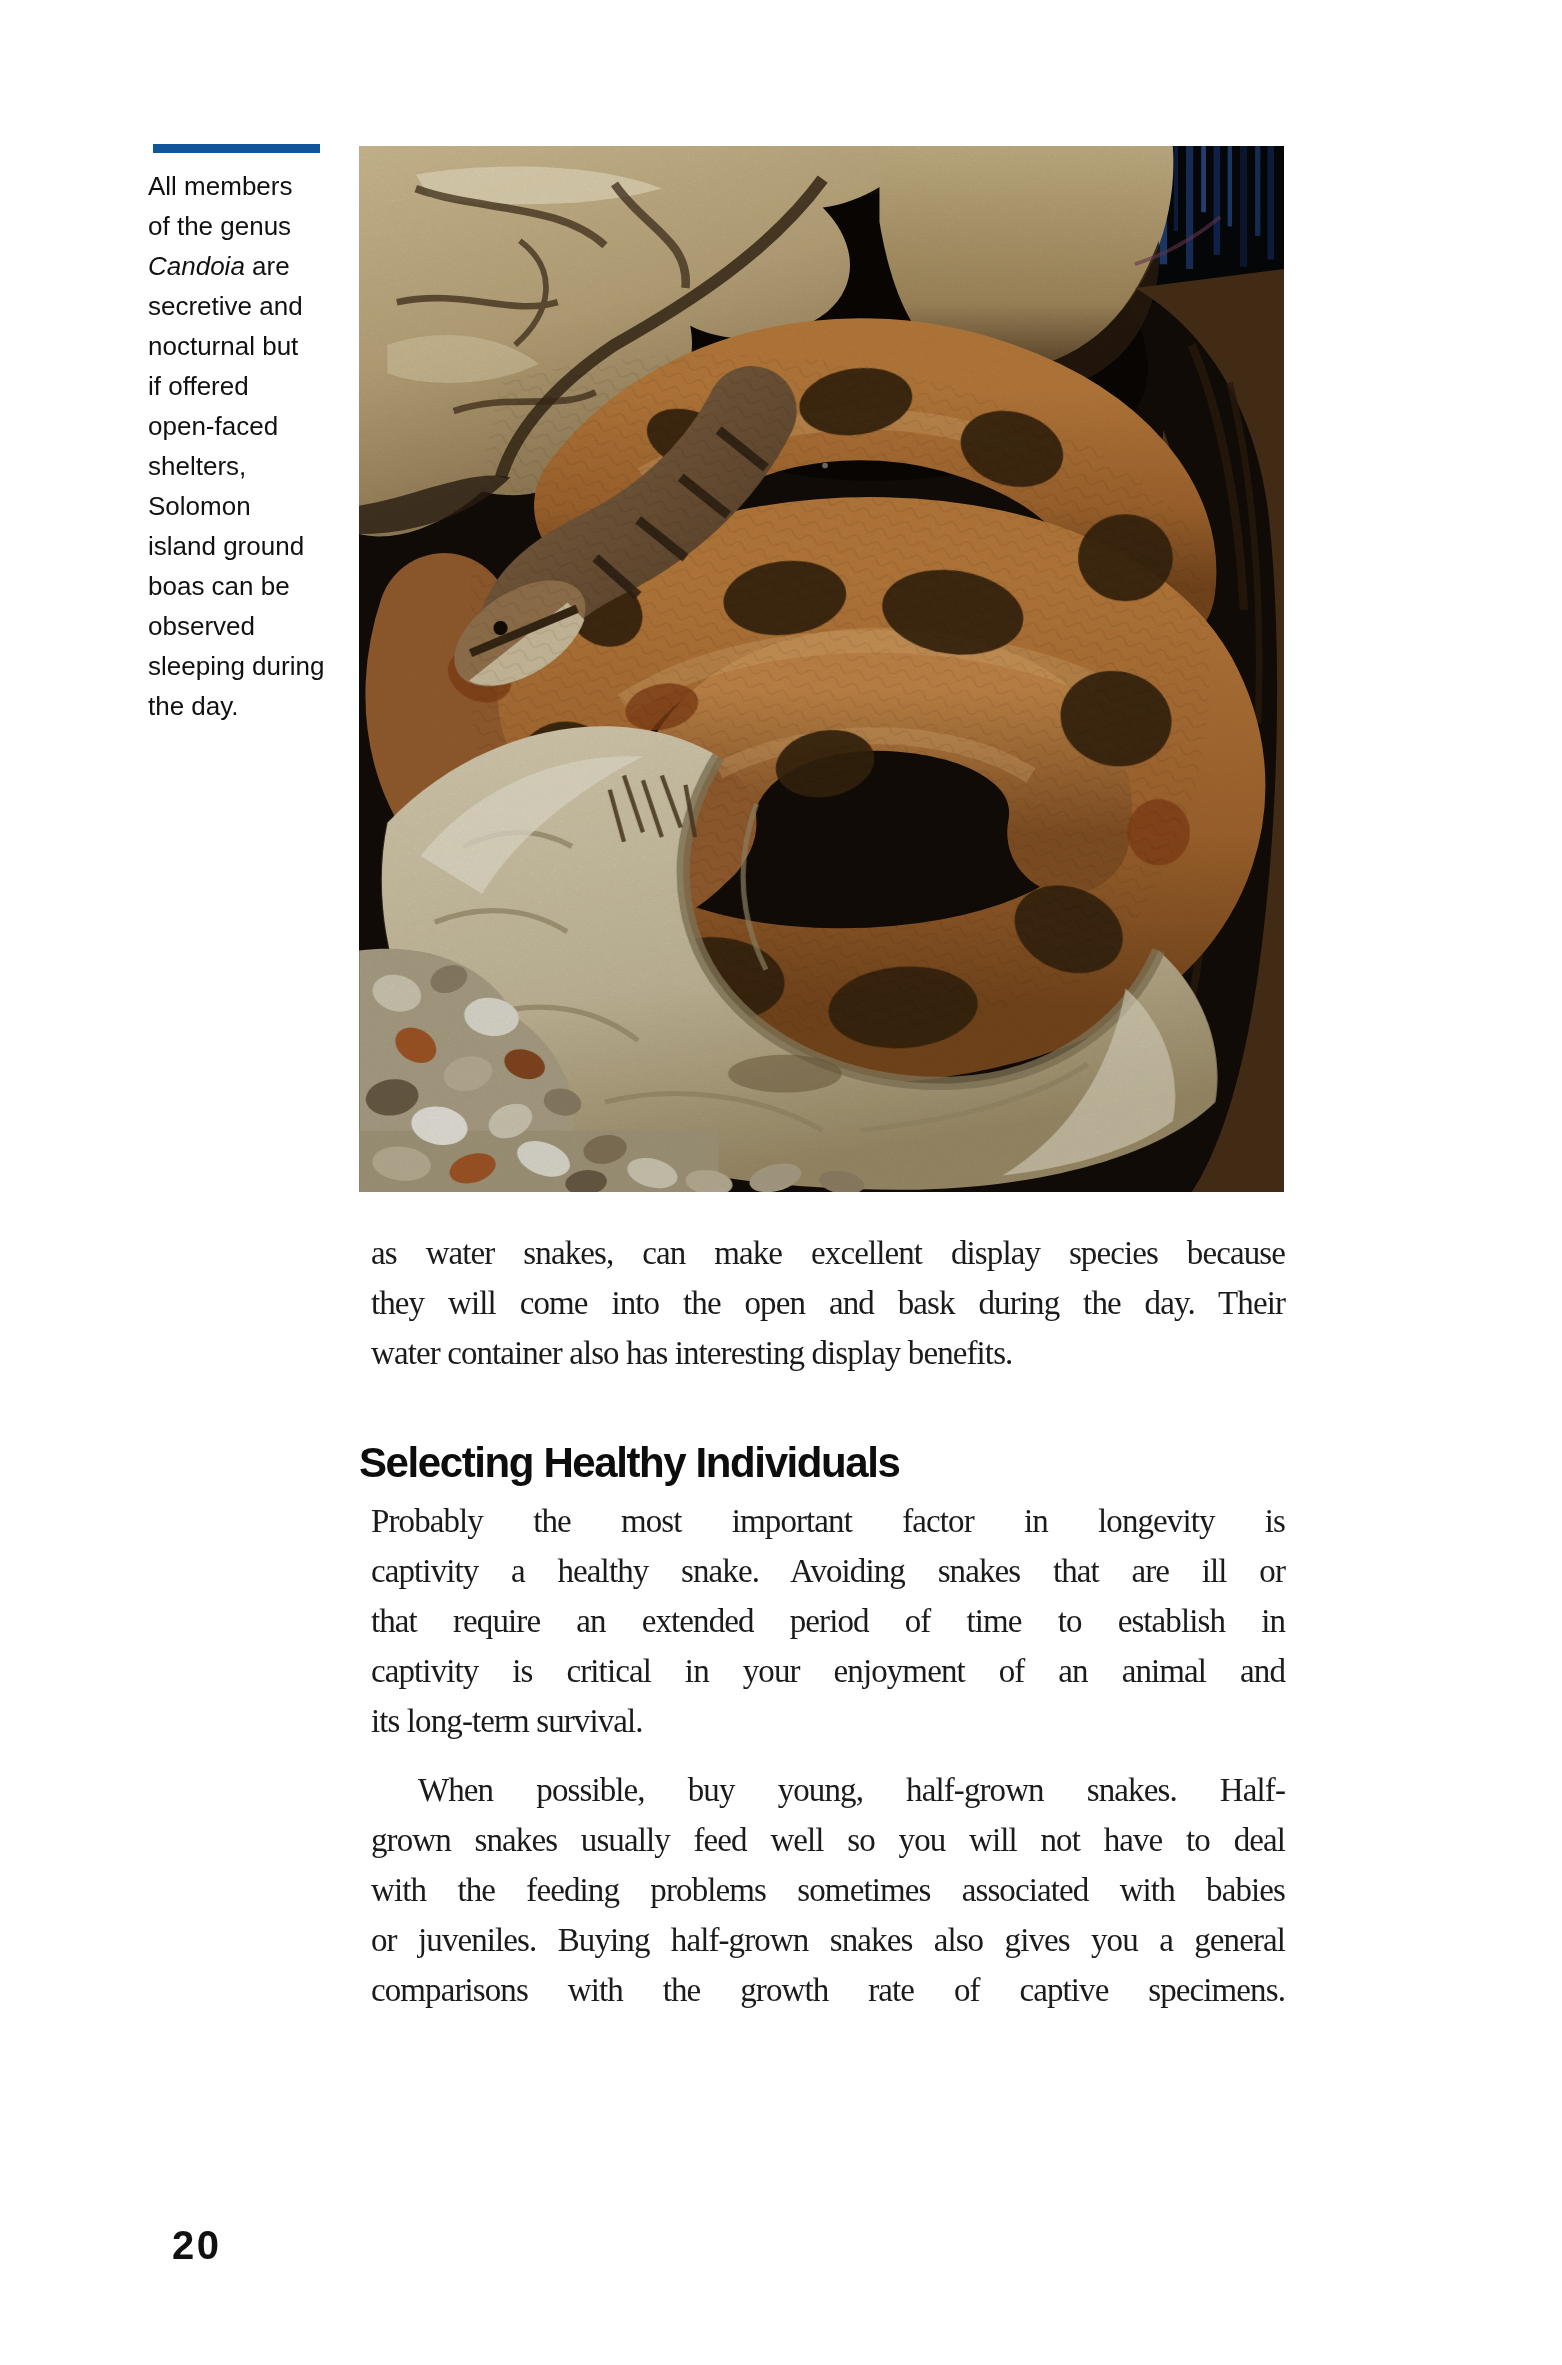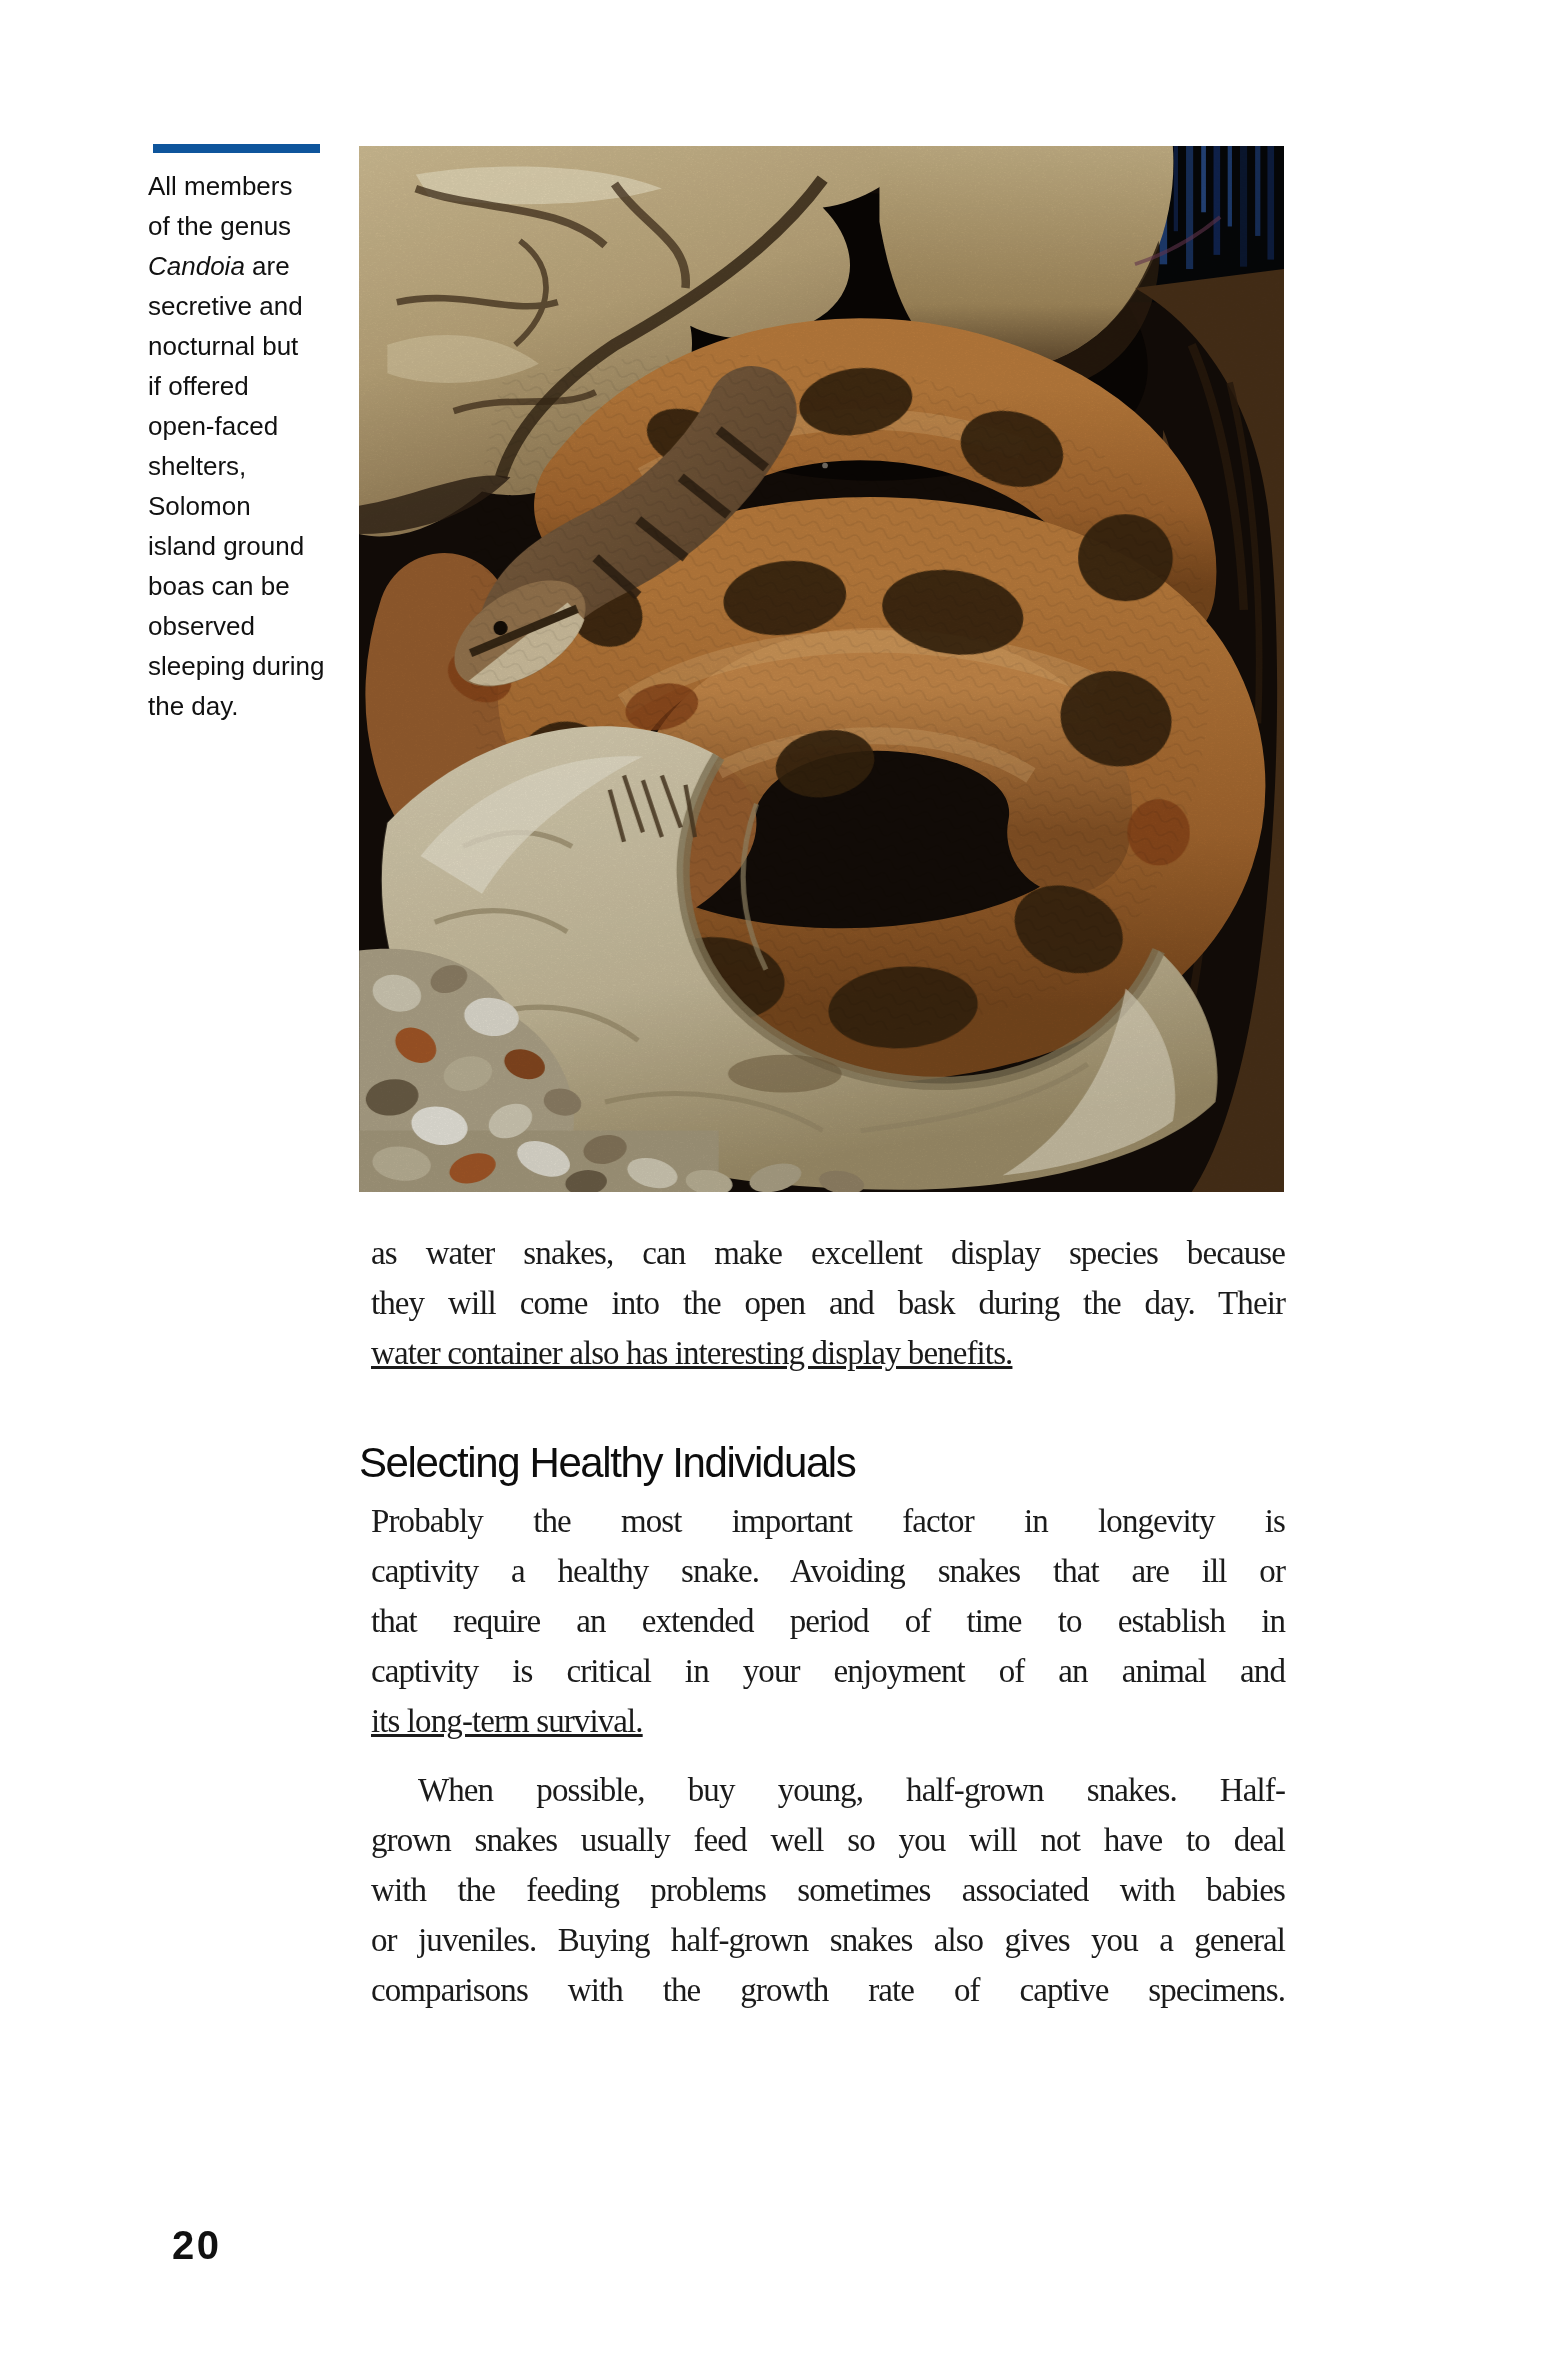--- a/index.html
+++ b/index.html
@@ -36,26 +36,26 @@
   }
   .para {
     font-size:33px; line-height:50px; letter-spacing:-0.9px;
     margin:12px;
   }
   .jline {
     text-align:justify;
     text-align-last:justify;
     min-height:50px;
   }
-  .para .jline.last { text-align-last:left;text-decoration:underline; }
+  .para .jline.last { text-align-last:left; }
   .para.continues .jline.last { text-align-last:justify; }
   .para.indent-first .jline:first-child { text-indent:47px; }
   .heading {
     font-family:"Liberation Sans", "DejaVu Sans", sans-serif;
-    font-weight:normal; font-size:42px; line-height:42px;
+    font-weight:bold; font-size:42px; line-height:42px;
     letter-spacing:-1.4px; color:#0d0d0d;
     margin:64px 0 10.4px 0;
   }
   #para2 { margin-bottom:19px; }
   
   .page-number {
     position:absolute; left:140px; top:2223px;
     font-weight:bold; font-size:40px; letter-spacing:2.4px; color:#111111;margin-left:32px;
   }
 </style>

